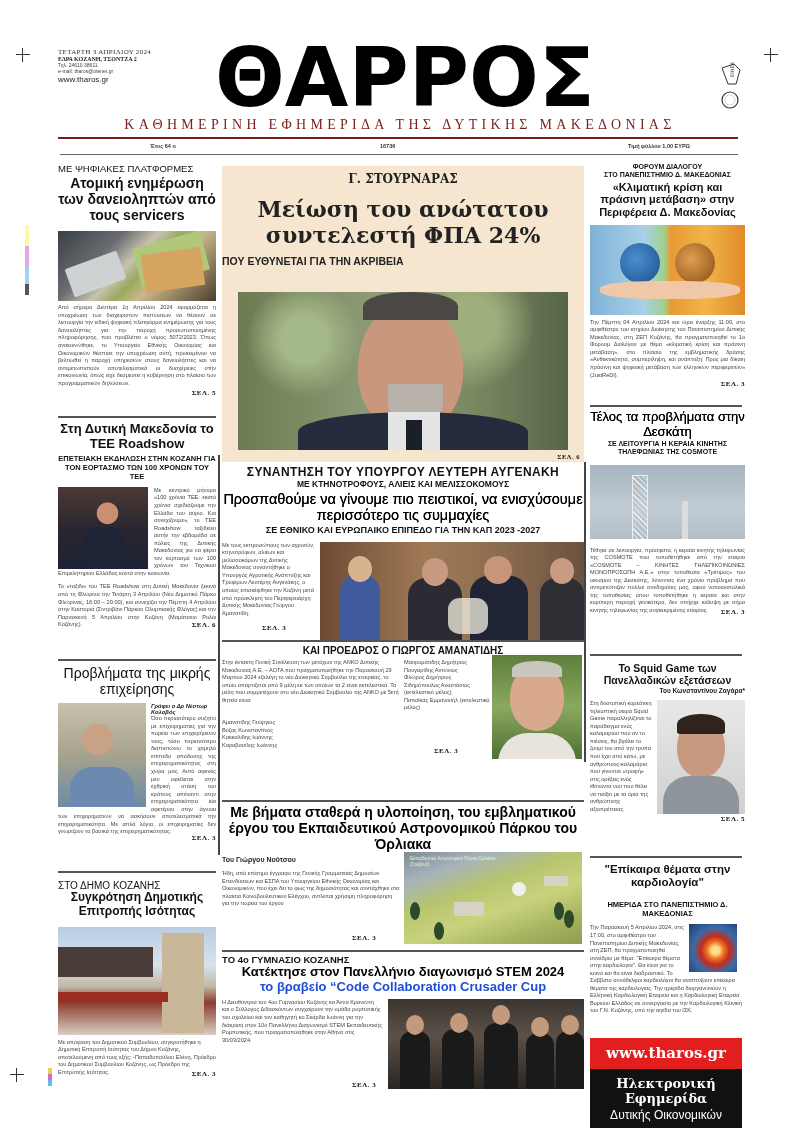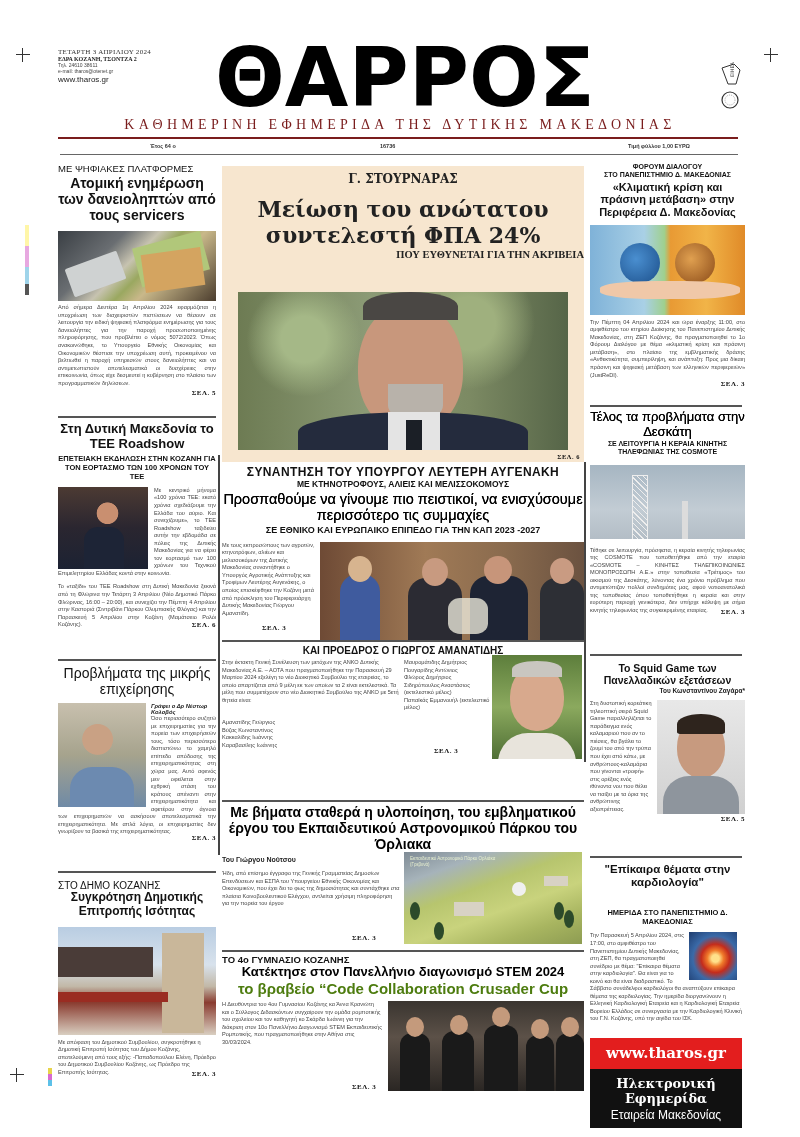--- a/index.html
+++ b/index.html
@@ -33,21 +33,21 @@
   .body { font-size: 5.6px; color: #444; line-height: 1.35; text-align: justify; }
   .sel { font-family: "Liberation Serif", serif; font-weight: bold; font-size: 7px; color: #111; text-align: right; letter-spacing: 0.5px; }
   .hr { position: absolute; height: 1.5px; background: #555; }
   .vr { position: absolute; width: 2px; background: #444; }
   .photo { position: relative; overflow: hidden; }
 
   
   .lead-box { position: absolute; left: 222px; top: 166px; width: 362px; height: 296px; background: #f7e6cf; }
   .lead-kicker { font-family: "DejaVu Serif", serif; font-weight: bold; font-size: 12px; text-align: center; margin-top: 6px; color: #222; }
   .lead-title { font-family: "DejaVu Serif", serif; font-weight: bold; font-size: 22px; text-align: center; line-height: 1.2; margin-top: 10px; color: #222; }
-  .lead-sub { font-family: Liberation Serif, serif; font-weight: bold; font-size: 10.5px; text-align: right; color: #222; }
+  .lead-sub { font-family: Liberation Sans, sans-serif; font-weight: bold; font-size: 10.5px; text-align: left; margin-top: 6px; color: #222; }
 
   .promo-red { background: #e31e1e; color: #fff; font-family: "DejaVu Serif", serif; font-weight: bold; font-size: 15px; text-align: center; padding: 6px 0 7px; }
   .promo-black { background: #111; color: #fff; text-align: center; padding: 7px 0 6px; }
   .promo-black .l1 { font-family: "DejaVu Serif", serif; font-weight: bold; font-size: 13px; }
   .promo-black .l2 { font-family: "Liberation Sans", sans-serif; font-size: 12px; margin-top: 2px; }
   .reg-strip { position: absolute; width: 4px; }
 </style>
 </head>
 <body>
 
@@ -222,21 +222,21 @@
       <div style="position:absolute;left:30px;top:70px;width:10px;height:18px;background:#2c4a2a;border-radius:50%"></div>
       <div style="position:absolute;left:6px;top:50px;width:10px;height:18px;background:#2c4a2a;border-radius:50%"></div>
     </div>
   </div>
 </div>
 <div class="hr" style="left:222px;top:950px;width:362px"></div>
 
 <div class="art" style="left:222px;top:954px;width:362px">
   <div style="font-size:9.5px;font-weight:bold;color:#111">ΤΟ 4ο ΓΥΜΝΑΣΙΟ ΚΟΖΑΝΗΣ</div>
   <div class="head" style="font-size:13px;color:#000">Κατέκτησε στον Πανελλήνιο διαγωνισμό STEM 2024</div>
-  <div class="head" style="font-size:15px;color:#4d7c0f">το βραβείο “Code Collaboration Crusader Cup</div>
+  <div class="head" style="font-size:13px;color:#1d4ed8">το βραβείο “Code Collaboration Crusader Cup</div>
   <div style="position:relative;height:96px;margin-top:4px">
     <div class="body" style="position:absolute;left:0;top:0;width:160px;text-align:left">Η Διευθύντρια του 4ου Γυμνασίου Κοζάνης κα Άννα Κρανιώτη και ο Σύλλογος Διδασκόντων συγχαίρουν την ομάδα ρομποτικής του σχολείου και τον καθηγητή κο Σκάρδα Ιωάννη για την διάκριση στον 10ο Πανελλήνιο Διαγωνισμό STEM Εκπαιδευτικής Ρομποτικής, που πραγματοποιήθηκε στην Αθήνα στις 30/03/2024.</div>
     <div class="sel" style="position:absolute;left:130px;top:82px">ΣΕΛ. 3</div>
     <div class="photo" style="position:absolute;left:166px;top:0;width:196px;height:90px;background:linear-gradient(#3a3530,#5c5148 40%,#2a2623)">
       <div style="position:absolute;left:12px;top:32px;width:30px;height:58px;background:#1a1a1a;border-radius:12px 12px 0 0"></div>
       <div style="position:absolute;left:18px;top:16px;width:18px;height:20px;background:#c49a7c;border-radius:50%"></div>
       <div style="position:absolute;left:54px;top:30px;width:32px;height:60px;background:#1a1a1a;border-radius:12px 12px 0 0"></div>
       <div style="position:absolute;left:62px;top:14px;width:18px;height:20px;background:#c49a7c;border-radius:50%"></div>
       <div style="position:absolute;left:96px;top:24px;width:34px;height:66px;background:#1a1a1a;border-radius:12px 12px 0 0"></div>
       <div style="position:absolute;left:104px;top:6px;width:18px;height:20px;background:#c49a7c;border-radius:50%"></div>
@@ -284,26 +284,26 @@
       <div style="position:absolute;left:6px;top:76px;width:76px;height:40px;background:#8e959d;border-radius:26px 26px 0 0"></div>
     </div>
     <div class="body" style="text-align:left">Στη δυστοπική κορεάτικη τηλεοπτική σειρά Squid Game παραλληλίζεται το παράδειγμα ενός καλαμαριού που αν το πιέσεις, θα βγάλει το ζουμί του από την τρύπα που έχει από κάτω, με ανθρώπους-καλαμάρια που γίνονται «τροφή» στις ορέξεις ενός ιθύνοντα νου που θέλει να παίξει με τα όρια της ανθρώπινης αξιοπρέπειας.</div>
   </div>
   <div class="sel" style="margin-top:1px">ΣΕΛ. 5</div>
 </div>
 <div class="hr" style="left:590px;top:856px;width:152px"></div>
 
 <div class="art" style="left:590px;top:863px;width:155px">
   <div class="head" style="font-size:11.5px">"Επίκαιρα θέματα στην καρδιολογία"</div>
-  <div class="sub" style="font-size:7.5px;margin-top:19px">ΗΜΕΡΙΔΑ ΣΤΟ ΠΑΝΕΠΙΣΤΗΜΙΟ Δ. ΜΑΚΕΔΟΝΙΑΣ</div>
+  <div class="sub" style="font-size:7.5px;margin-top:11px">ΗΜΕΡΙΔΑ ΣΤΟ ΠΑΝΕΠΙΣΤΗΜΙΟ Δ. ΜΑΚΕΔΟΝΙΑΣ</div>
   <div style="margin-top:6px;overflow:hidden">
     <div class="photo" style="float:right;width:48px;height:48px;margin-left:4px;margin-right:8px;background:radial-gradient(circle at 55% 55%,#ffe08a 0 10%,#f07a2a 22%,#c42c1c 38%,#3a6aa8 60%,#1e3c6e)"></div>
     <div class="body" style="text-align:left">Την Παρασκευή 5 Απριλίου 2024, στις 17:00, στο αμφιθέατρο του Πανεπιστημίου Δυτικής Μακεδονίας, στη ΖΕΠ, θα πραγματοποιηθεί συνέδριο με θέμα: "Επίκαιρα θέματα στην καρδιολογία". Θα είναι για το κοινό και θα είναι διαδραστικό. Το Σάββατο συνάδελφοι καρδιολόγοι θα αναπτύξουν επίκαιρα θέματα της καρδιολογίας. Την ημερίδα διοργανώνουν η Ελληνική Καρδιολογική Εταιρεία και η Καρδιολογική Εταιρεία Βορείου Ελλάδος σε συνεργασία με την Καρδιολογική Κλινική του Γ.Ν. Κοζάνης, υπό την αιγίδα του ΙΣΚ.</div>
   </div>
 </div>
 
 <div style="position:absolute;left:590px;top:1038px;width:152px">
   <div class="promo-red">www.tharos.gr</div>
   <div class="promo-black">
     <div class="l1">Ηλεκτρονική Εφημερίδα</div>
-    <div class="l2">Εταιρεία Μακεδονίας</div>
+    <div class="l2">Δυτικής Οικονομικών</div>
   </div>
 </div>
 
 </body></html>

